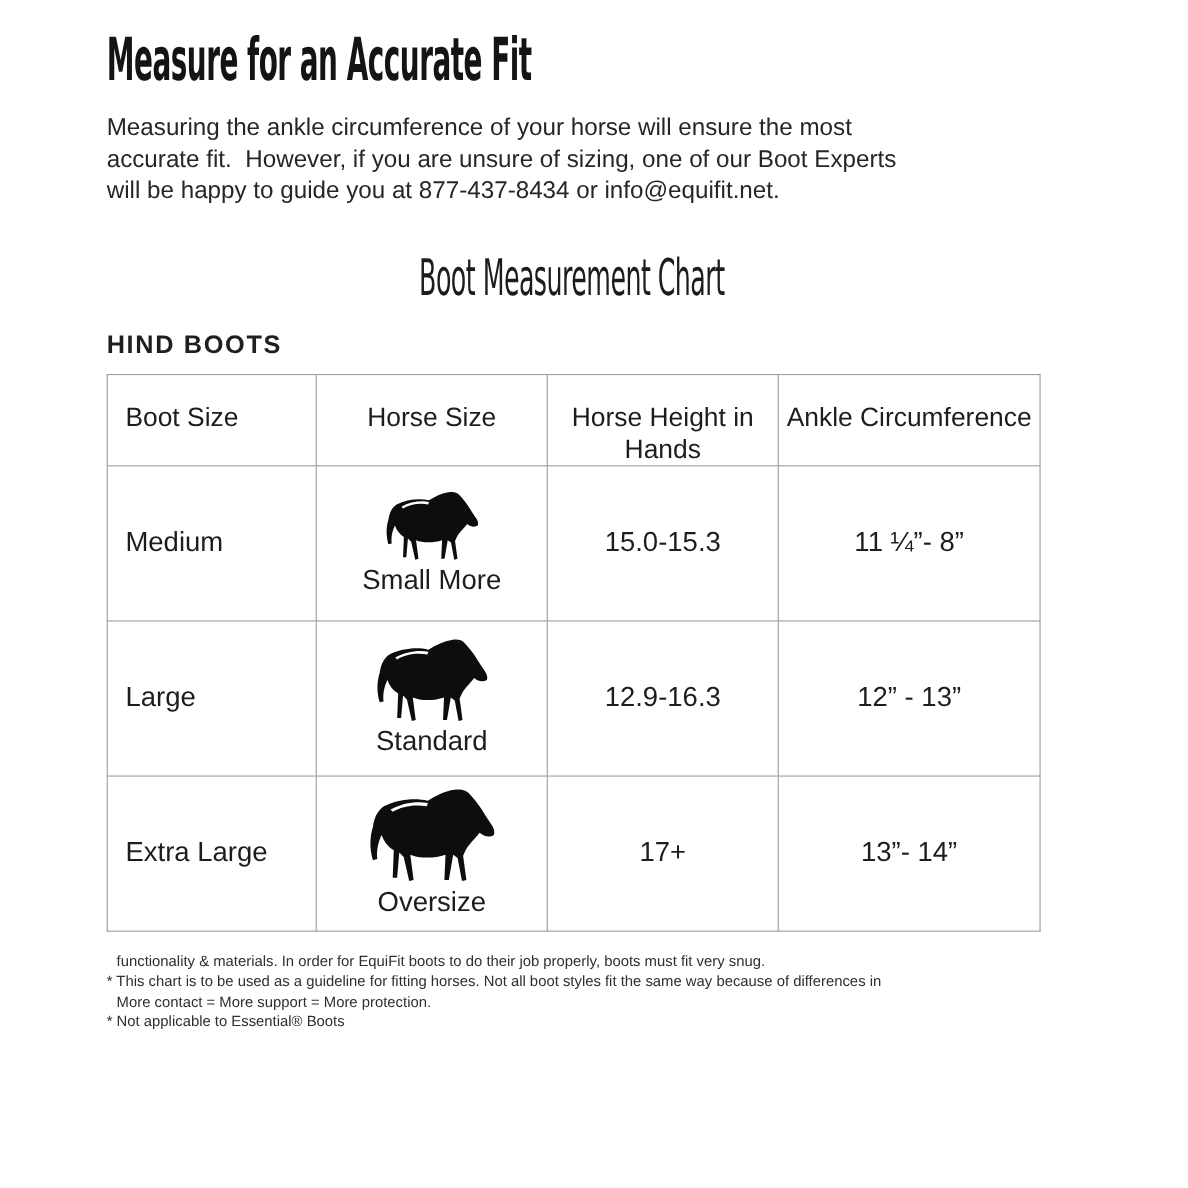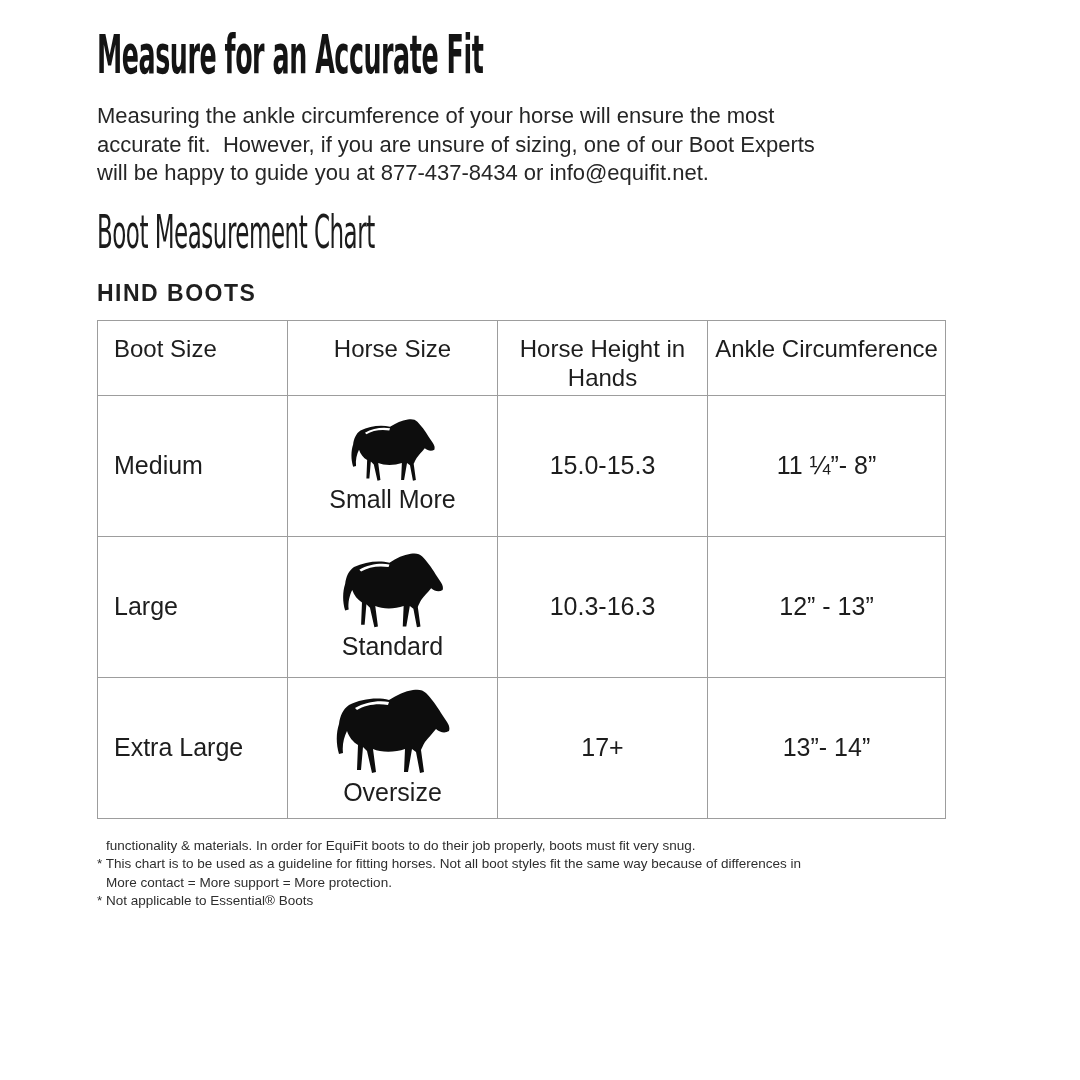--- a/index.html
+++ b/index.html
@@ -7,40 +7,40 @@
   body { font-family:"Liberation Sans", sans-serif; color:#1d1d1d; }
   .page { width:976px; height:1080px; padding:26px 40px 0 97px; background:#ffffff; }
 
   
   h1 { height:62px; line-height:58px; white-space:nowrap; }
   .condense-bold {
     display:inline-block; font-family:"DejaVu Sans", sans-serif; font-weight:bold;
     font-size:54px; color:#141414; transform:scaleX(.47); transform-origin:0 50%;
     letter-spacing:-1px; white-space:nowrap;
   }
-  h2 { height:50px; line-height:48px; margin-top:20px; white-space:nowrap; }
+  h2 { height:50px; line-height:48px; margin-top:40px; white-space:nowrap;text-align:right; }
   .condense-light {
     display:inline-block; font-family:"DejaVu Sans", sans-serif; font-weight:normal;
     font-size:46px; color:#1c1c1c; transform:scaleX(.5); transform-origin:0 50%;
     letter-spacing:-1px; white-space:nowrap;
   }
   h3 { margin-top:22px; font-size:23px; font-weight:bold; letter-spacing:1.5px; color:#1f1f1f; }
 
   
   .intro { margin-top:14px; }
   .intro-line { font-size:22px; line-height:28.5px; color:#262626; white-space:pre; }
 
   
   table.boot-table {
     margin-top:13px; border-collapse:collapse; table-layout:fixed; width:848px;
   }
   table.boot-table, .boot-table th, .boot-table td { border:1.5px solid #9d9d9d; }
   .boot-table th {
     font-weight:normal; font-size:24px; line-height:29px; color:#1d1d1d;
-    vertical-align:top; padding-top:13px; text-align:center;
+    vertical-align:top; padding-top:24px; text-align:center;
   }
   .boot-table th.left { text-align:left; padding-left:16px; }
   .boot-table tr.hdr { height:75px; }
   .boot-table tr.row { height:141px; }
   .boot-table td { font-size:25px; color:#1d1d1d; text-align:center; vertical-align:middle; }
   .boot-table td.c-boot { text-align:left; padding-left:16px; }
 
   .horsewrap { display:flex; flex-direction:column; align-items:center; justify-content:center; }
   .horse { fill:#0d0d0d; display:block; }
   .horse-s  { width:78px;  height:52px; }
@@ -112,21 +112,21 @@
       <tr class="row">
         <td class="c-boot">Large</td>
         <td class="c-horse">
           <div class="horsewrap">
             <svg class="horse horse-l">
                 <use href="#horseShape"></use>
               </svg>
             <div class="horselabel">Standard</div>
           </div>
         </td>
-        <td>10.3-16.3</td>
+        <td>12.9-16.3</td>
         <td>12” - 13”</td>
       </tr>
       <tr class="row">
         <td class="c-boot">Extra Large</td>
         <td class="c-horse">
           <div class="horsewrap">
             <svg class="horse horse-xl">
                 <use href="#horseShape"></use>
               </svg>
             <div class="horselabel">Oversize</div>

